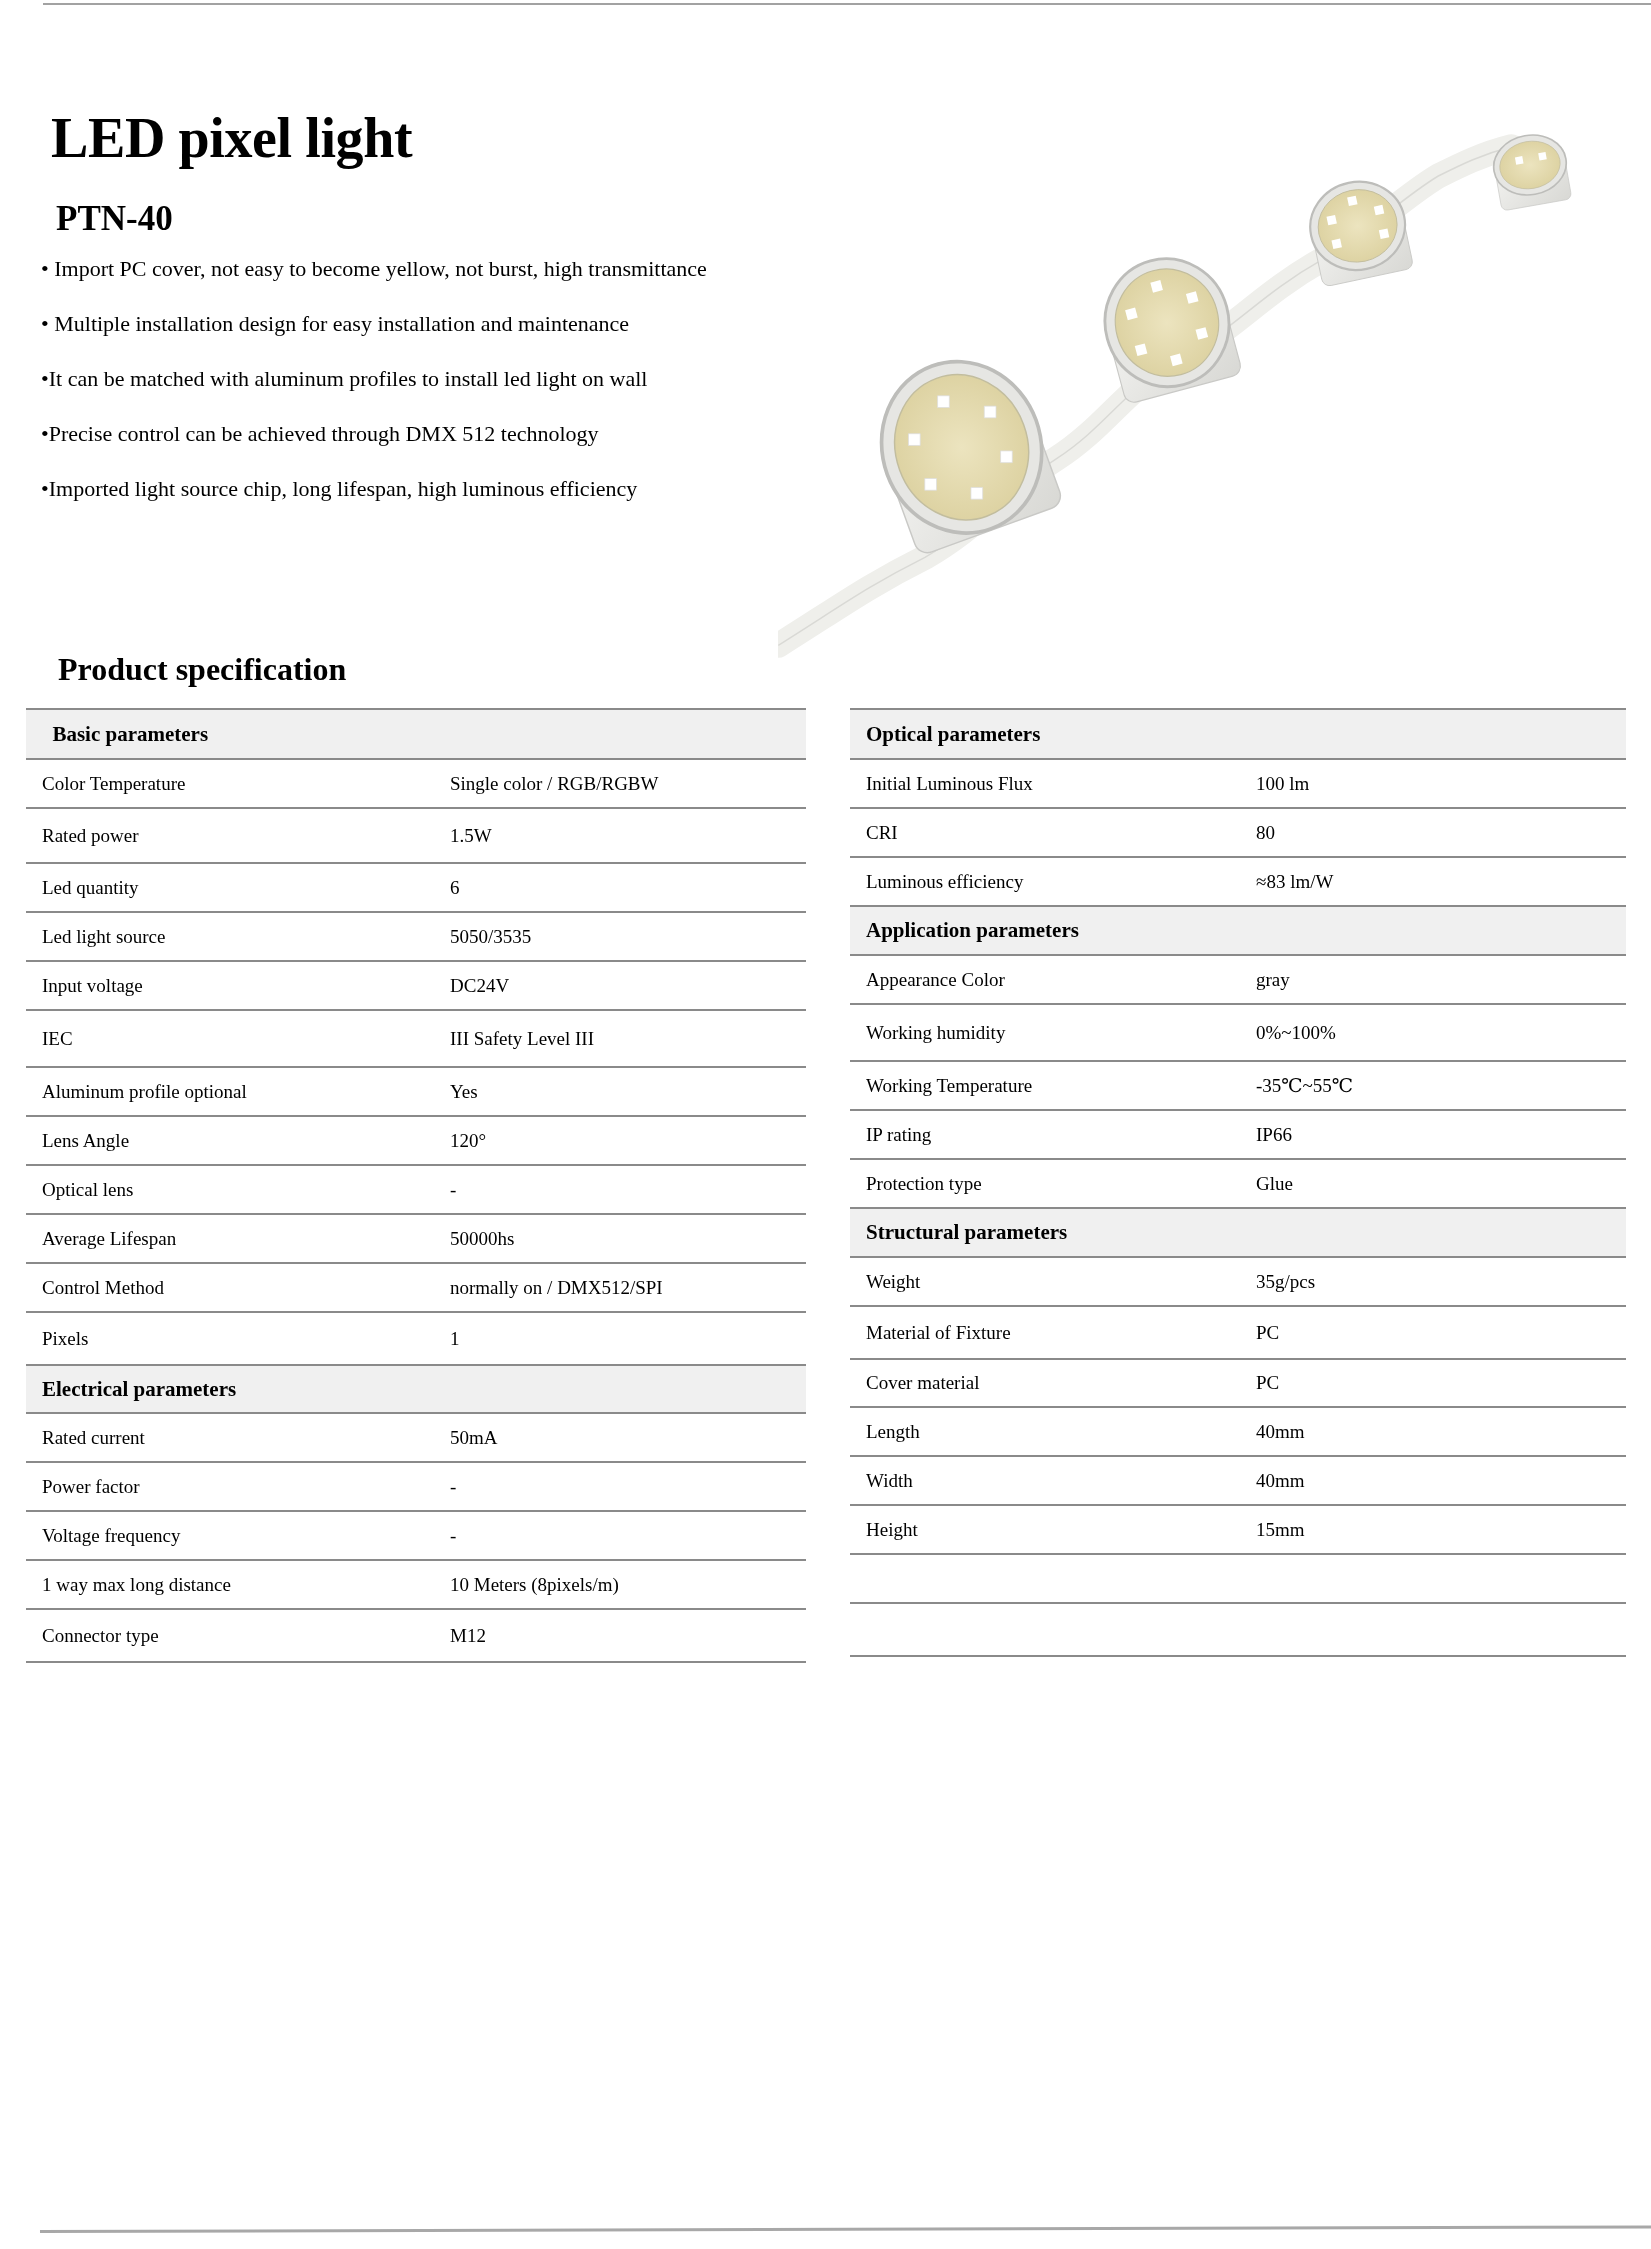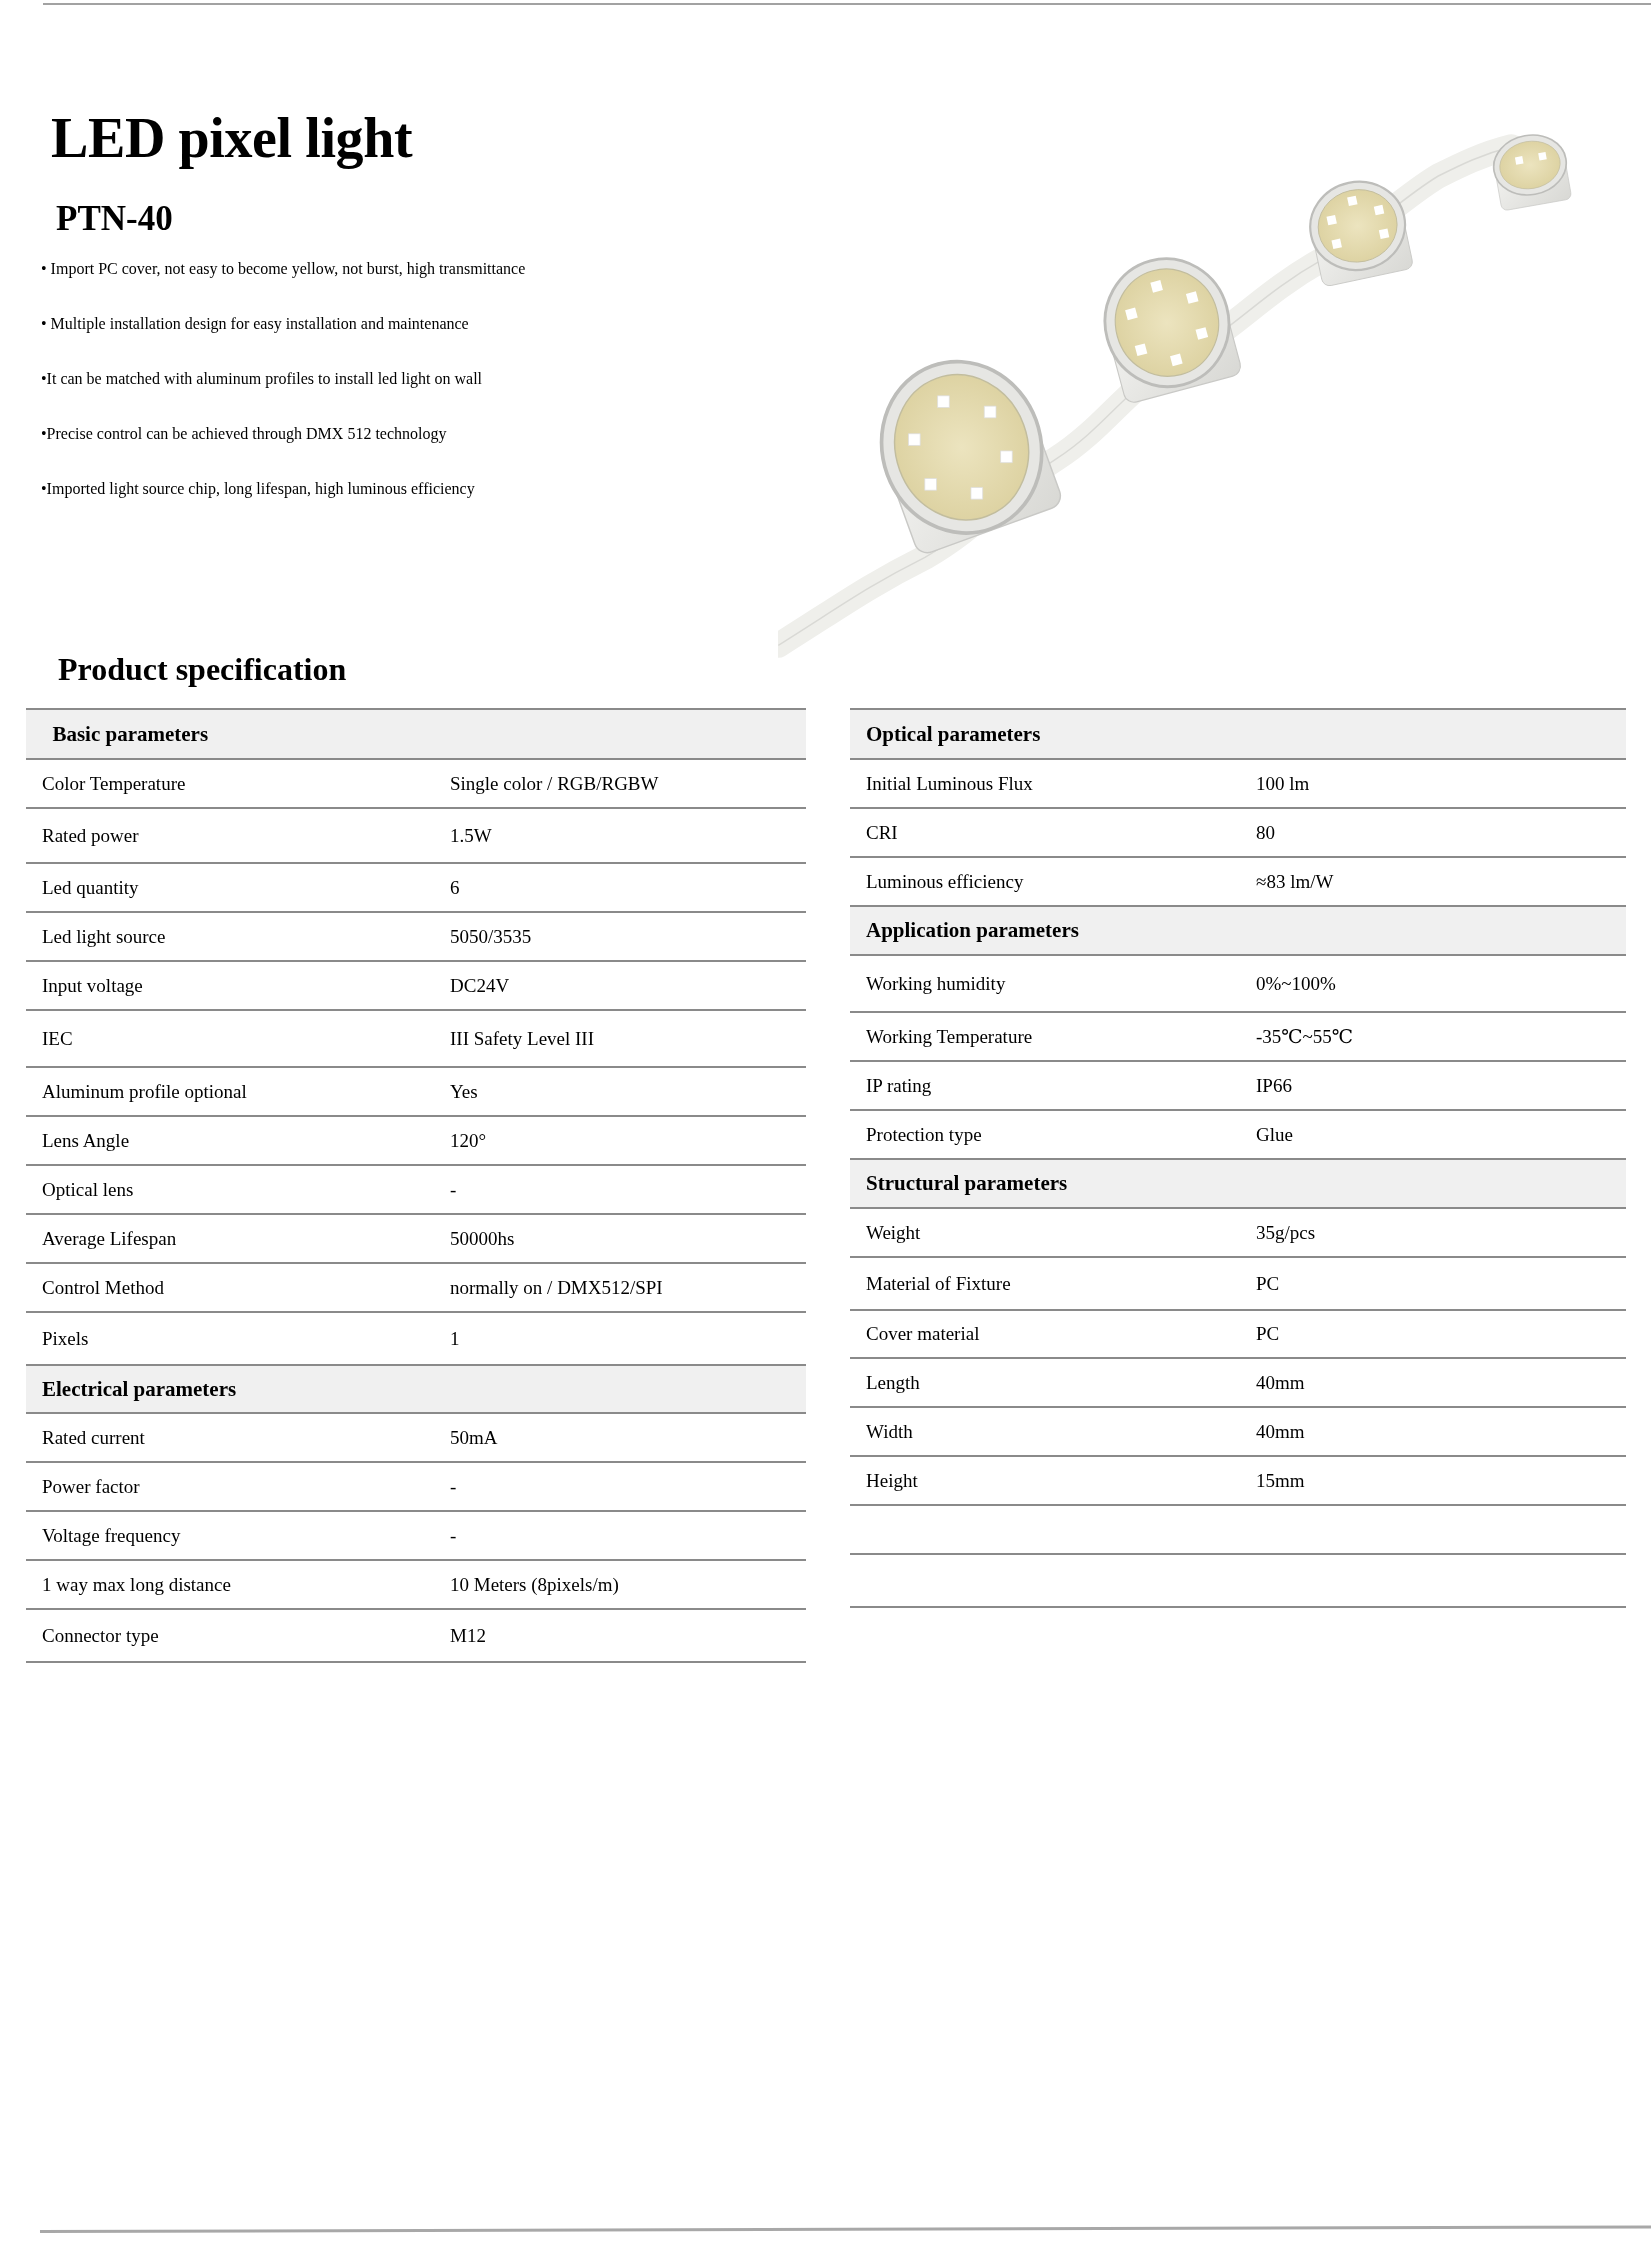--- a/index.html
+++ b/index.html
@@ -20,21 +20,21 @@
     font-size: 56px; font-weight: bold; line-height: 1; letter-spacing: -0.4px;
   }
   .model {
     position: absolute; left: 56px; top: 201px; margin: 0;
     font-size: 35px; font-weight: bold; line-height: 1;
   }
   .features {
     position: absolute; left: 41px; top: 258px; margin: 0; padding: 0; list-style: none;
   }
   .features li {
-    font-size: 16px; line-height: 22px; height: 55px; white-space: nowrap;
+    font-size: 22px; line-height: 22px; height: 55px; white-space: nowrap;
   }
   .product-img {
     position: absolute; left: 778px; top: 132px; width: 874px; height: 528px;
   }
   .spec-title {
     position: absolute; left: 58px; top: 653px; margin: 0;
     font-size: 32px; font-weight: bold; line-height: 1;
   }
   .table {
     position: absolute; top: 708px; border-collapse: collapse;
@@ -226,20 +226,24 @@
       <span class="label">CRI</span>
       <span class="value">80</span>
     </div>
     <div class="row" style="height: 49px;">
       <span class="label">Luminous efficiency</span>
       <span class="value">≈83 lm/W</span>
     </div>
     <div class="row section" style="height: 49px; text-align: center;">
       <span class="label">Application parameters</span>
     </div>
+    <div class="row" style="height: 49px;">
+      <span class="label">Appearance Color</span>
+      <span class="value">gray</span>
+    </div>
     <div class="row" style="height: 57px;">
       <span class="label">Working humidity</span>
       <span class="value">0%~100%</span>
     </div>
     <div class="row" style="height: 49px;">
       <span class="label">Working Temperature</span>
       <span class="value">-35℃~55℃</span>
     </div>
     <div class="row" style="height: 49px;">
       <span class="label">IP rating</span>

